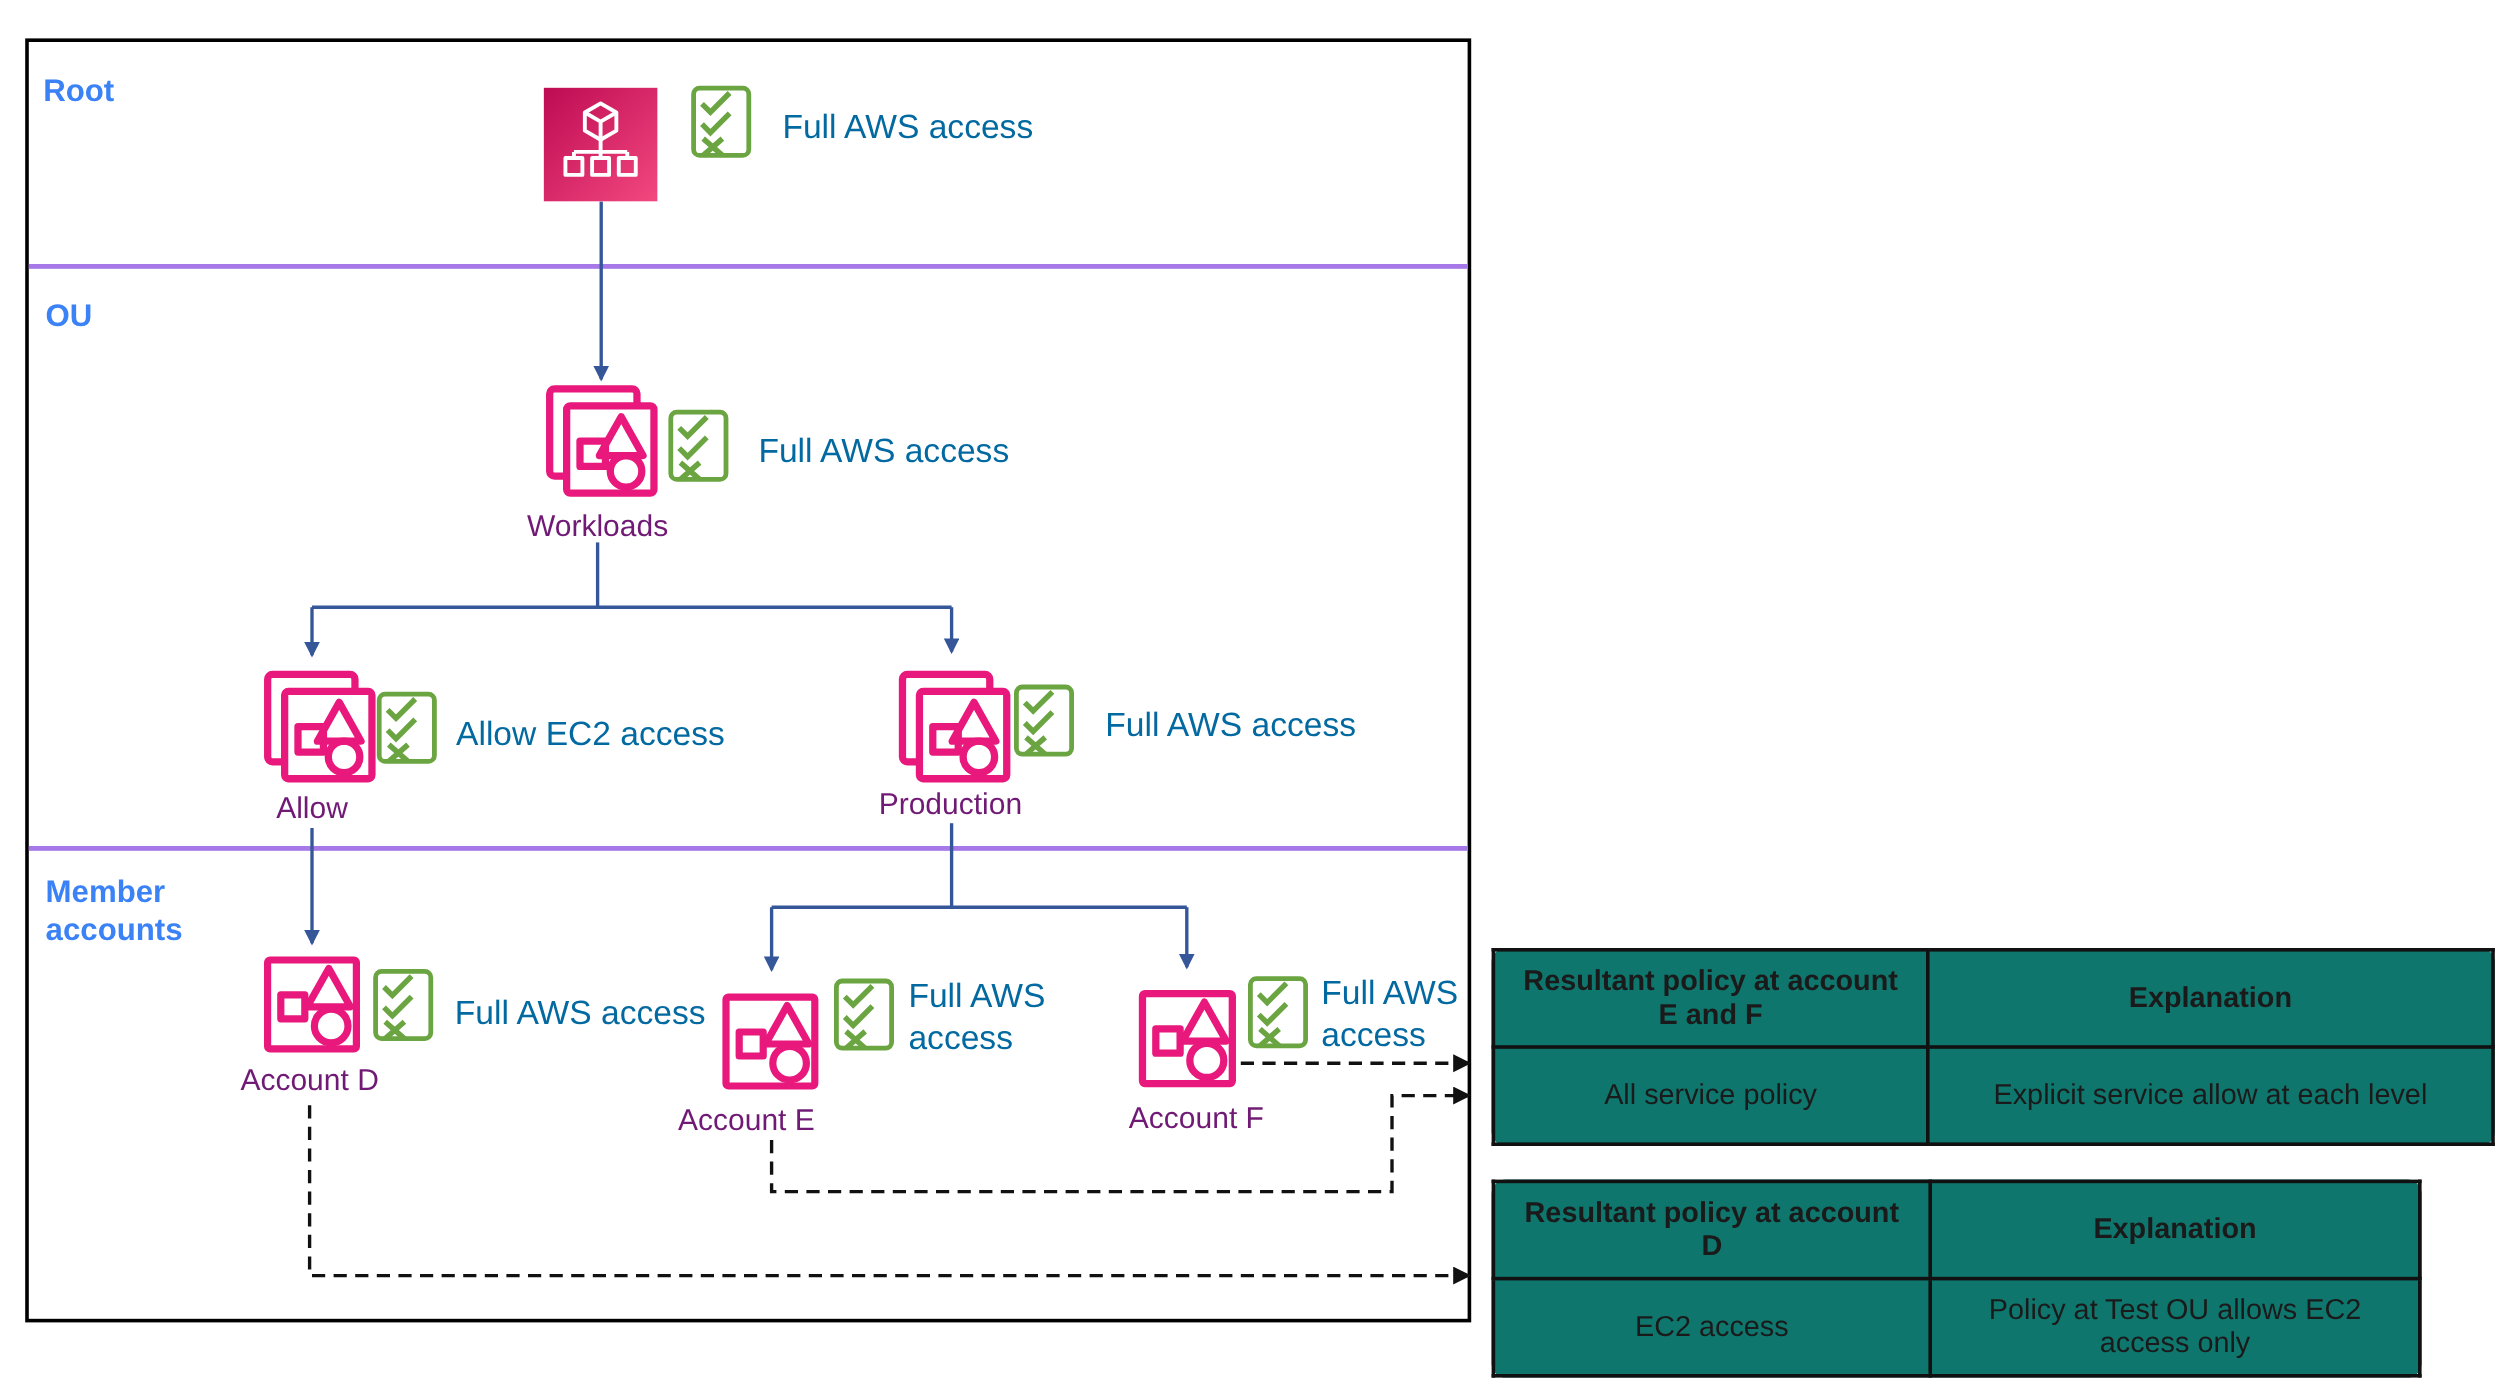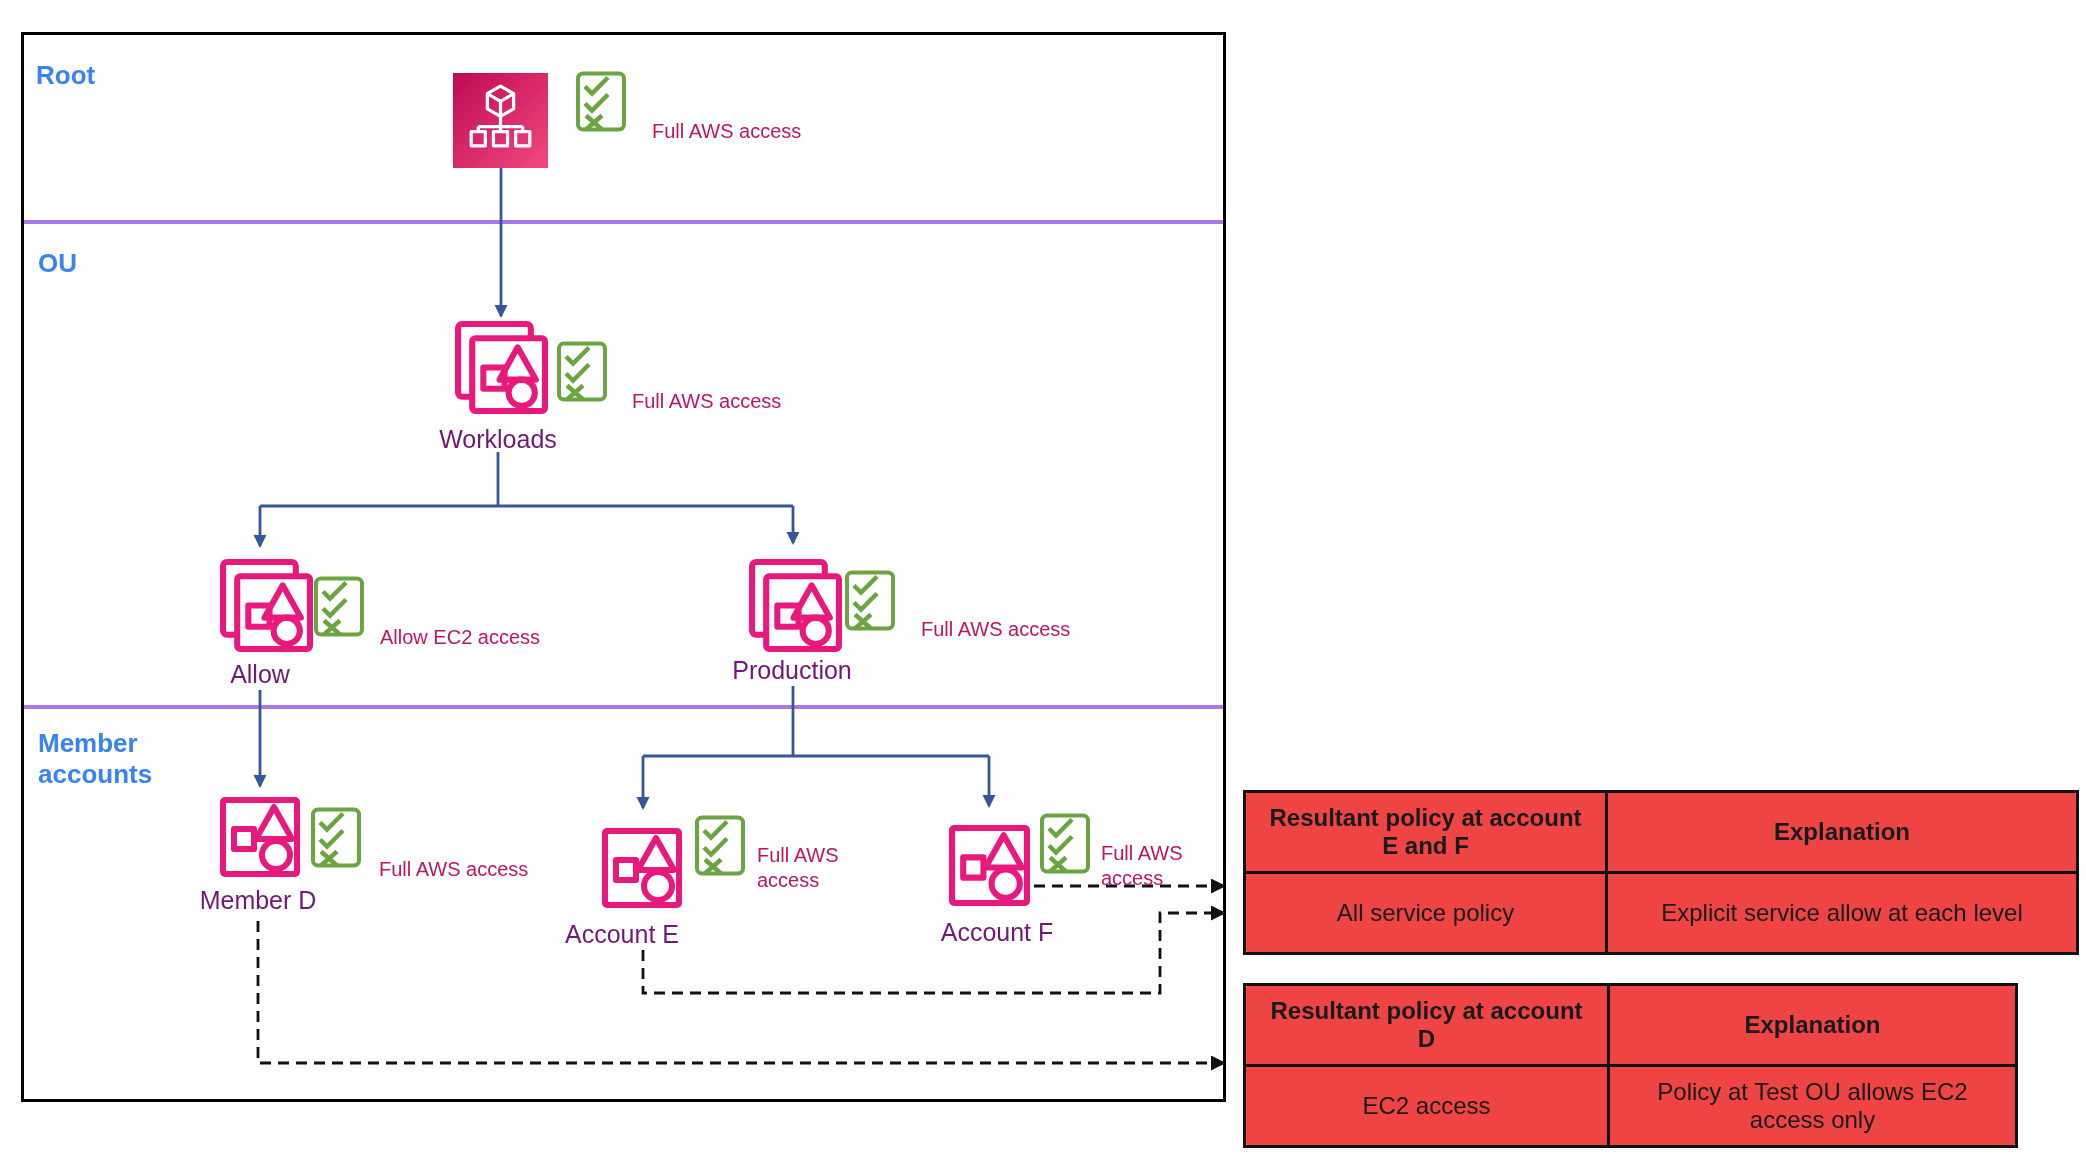--- a/index.html
+++ b/index.html
@@ -10,28 +10,28 @@
   .divider{position:absolute;left:24px;width:1199px;height:4px;background:#A678E8;}
   .divider.d1{top:220px;}
   .divider.d2{top:705px;}
 
   .section-label{position:absolute;font-size:26px;font-weight:600;line-height:1.18;color:#3b82f6;}
   .section-label.root{left:36px;top:60px;}
   .section-label.ou{left:38px;top:248px;}
   .section-label.member{left:38px;top:728px;width:140px;}
 
   .icon{position:absolute;}
-  .policy-text{position:absolute;font-size:20px;line-height:1.25;color:#be185d;margin-top:31px;}
+  .policy-text{position:absolute;font-size:28px;line-height:1.25;color:#0369a1;}
   .node-label{position:absolute;font-size:25px;color:#701a75;text-align:center;width:200px;}
 
   svg.overlay{position:absolute;left:0;top:0;width:2086px;height:1162px;pointer-events:none;}
   .blue-line{stroke:#35579A;stroke-width:2.8;fill:none;}
   .dash-line{stroke:#111;stroke-width:2.8;fill:none;stroke-dasharray:11 7;}
 
-  table.policy-table{position:absolute;border-collapse:collapse;table-layout:fixed;background:#ef4444;border-radius:12px;}
+  table.policy-table{position:absolute;border-collapse:collapse;table-layout:fixed;background:#0f766e;border-radius:12px;}
   table.policy-table td{border:3px solid #111;text-align:center;vertical-align:middle;padding:4px 10px;}
   table.policy-table .hdr{font-weight:bold;font-size:24px;}
   table.policy-table .cell{font-size:24px;}
   .wrap-narrow{display:inline-block;max-width:330px;}
   .wrap-wide{display:inline-block;max-width:440px;}
   table.t1{left:1243px;top:790px;width:836px;}
   table.t2{left:1243px;top:983px;width:775px;}
   table.policy-table tr{height:81px;}
 </style>
 </head>
@@ -170,21 +170,21 @@
   </svg>
   <svg class="icon" style="left:310px;top:806px" width="52" height="63" viewBox="0 0 52 62">
     <rect x="3" y="3" width="46" height="56" rx="5" fill="#fff" stroke="#6BA542" stroke-width="4"></rect>
     <g fill="none" stroke="#6BA542" stroke-width="4.5">
       <path d="M10 16 l7 7 l16 -16"></path>
       <path d="M10 33 l7 7 l16 -16"></path>
       <path d="M11 45 L27 59 M27 45 L11 59"></path>
     </g>
   </svg>
   <div class="policy-text" style="left:379px;top:826px">Full AWS access</div>
-  <div class="node-label" style="left:158px;top:886px">Member D</div>
+  <div class="node-label" style="left:158px;top:886px">Account D</div>
 
   <svg class="icon" style="left:600px;top:826px" width="84" height="84" viewBox="0 0 84 84">
     <g fill="none" stroke="#E8187C" stroke-width="6" stroke-linejoin="round">
       <rect x="5" y="5" width="74" height="74" rx="2"></rect>
       <rect x="16" y="34" width="20" height="20"></rect>
       <path d="M56 12 L74 44 L38 44 Z"></path>
       <circle cx="58" cy="60" r="14"></circle>
     </g>
   </svg>
   <svg class="icon" style="left:694px;top:814px" width="52" height="63" viewBox="0 0 52 62">

